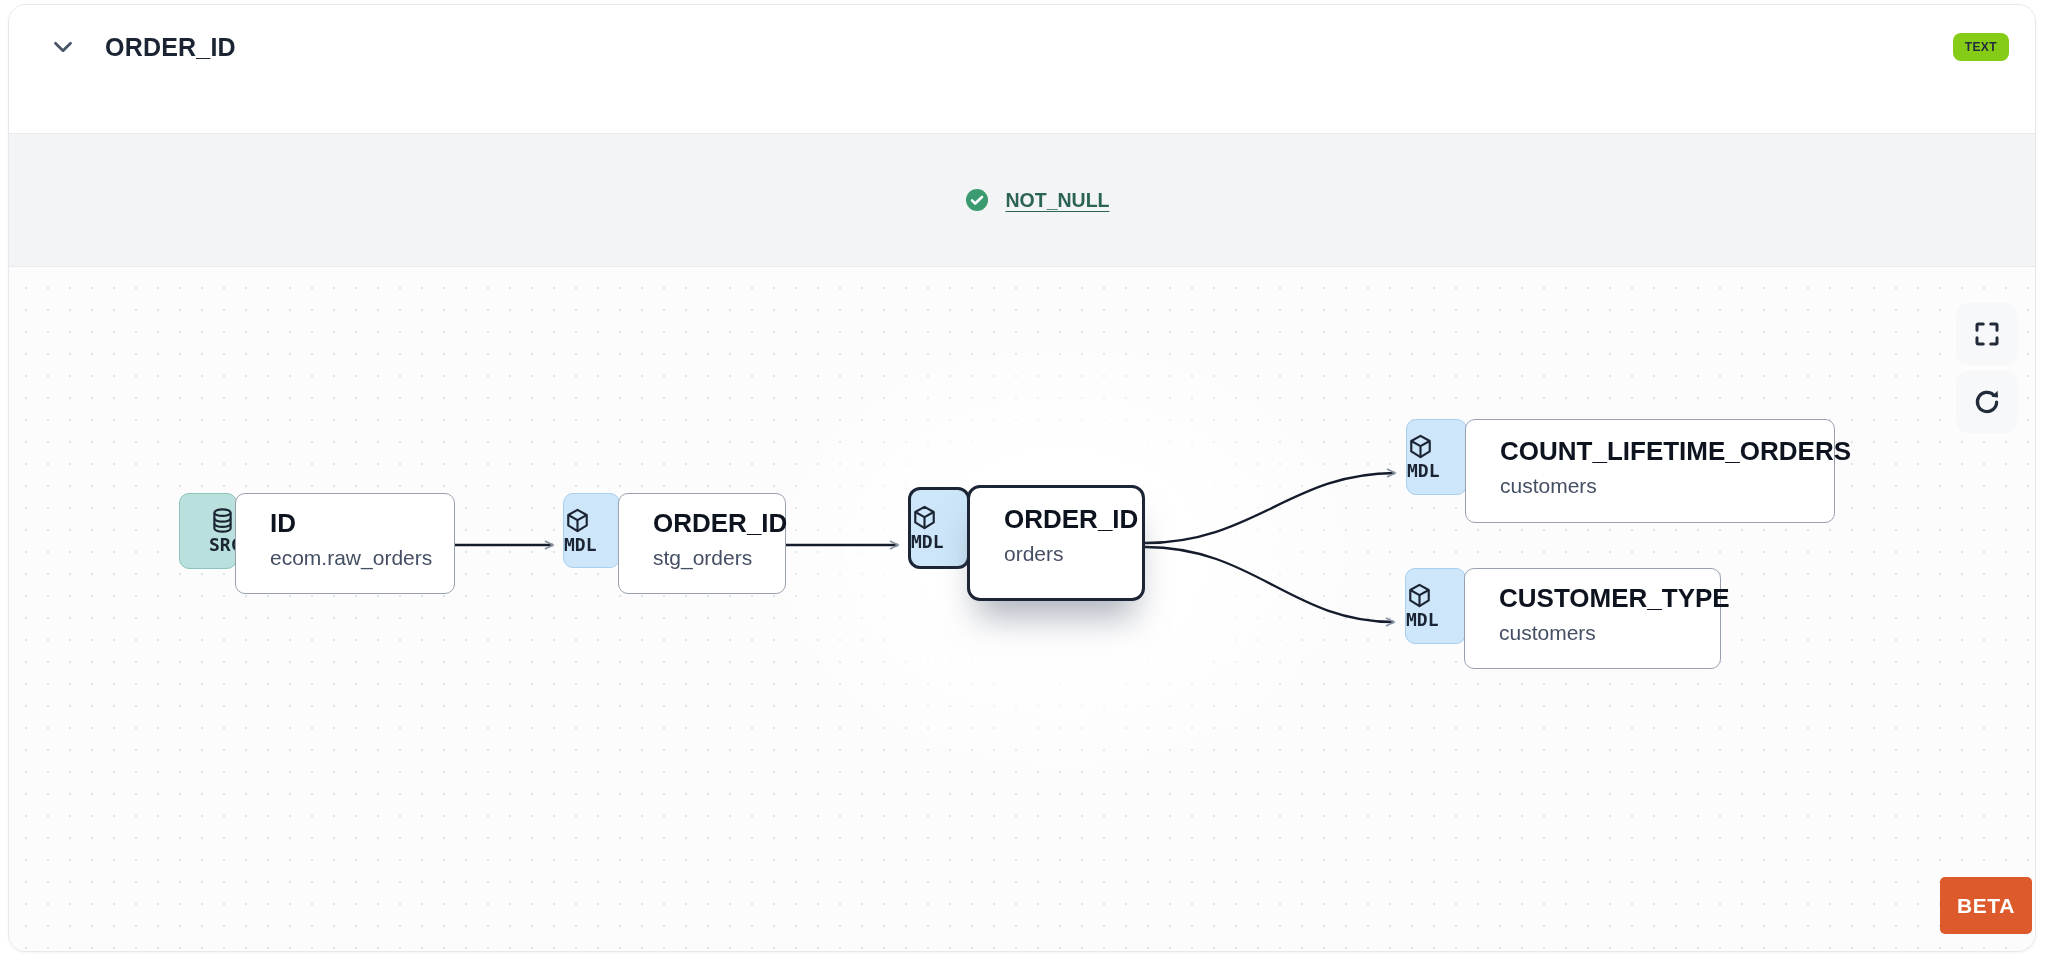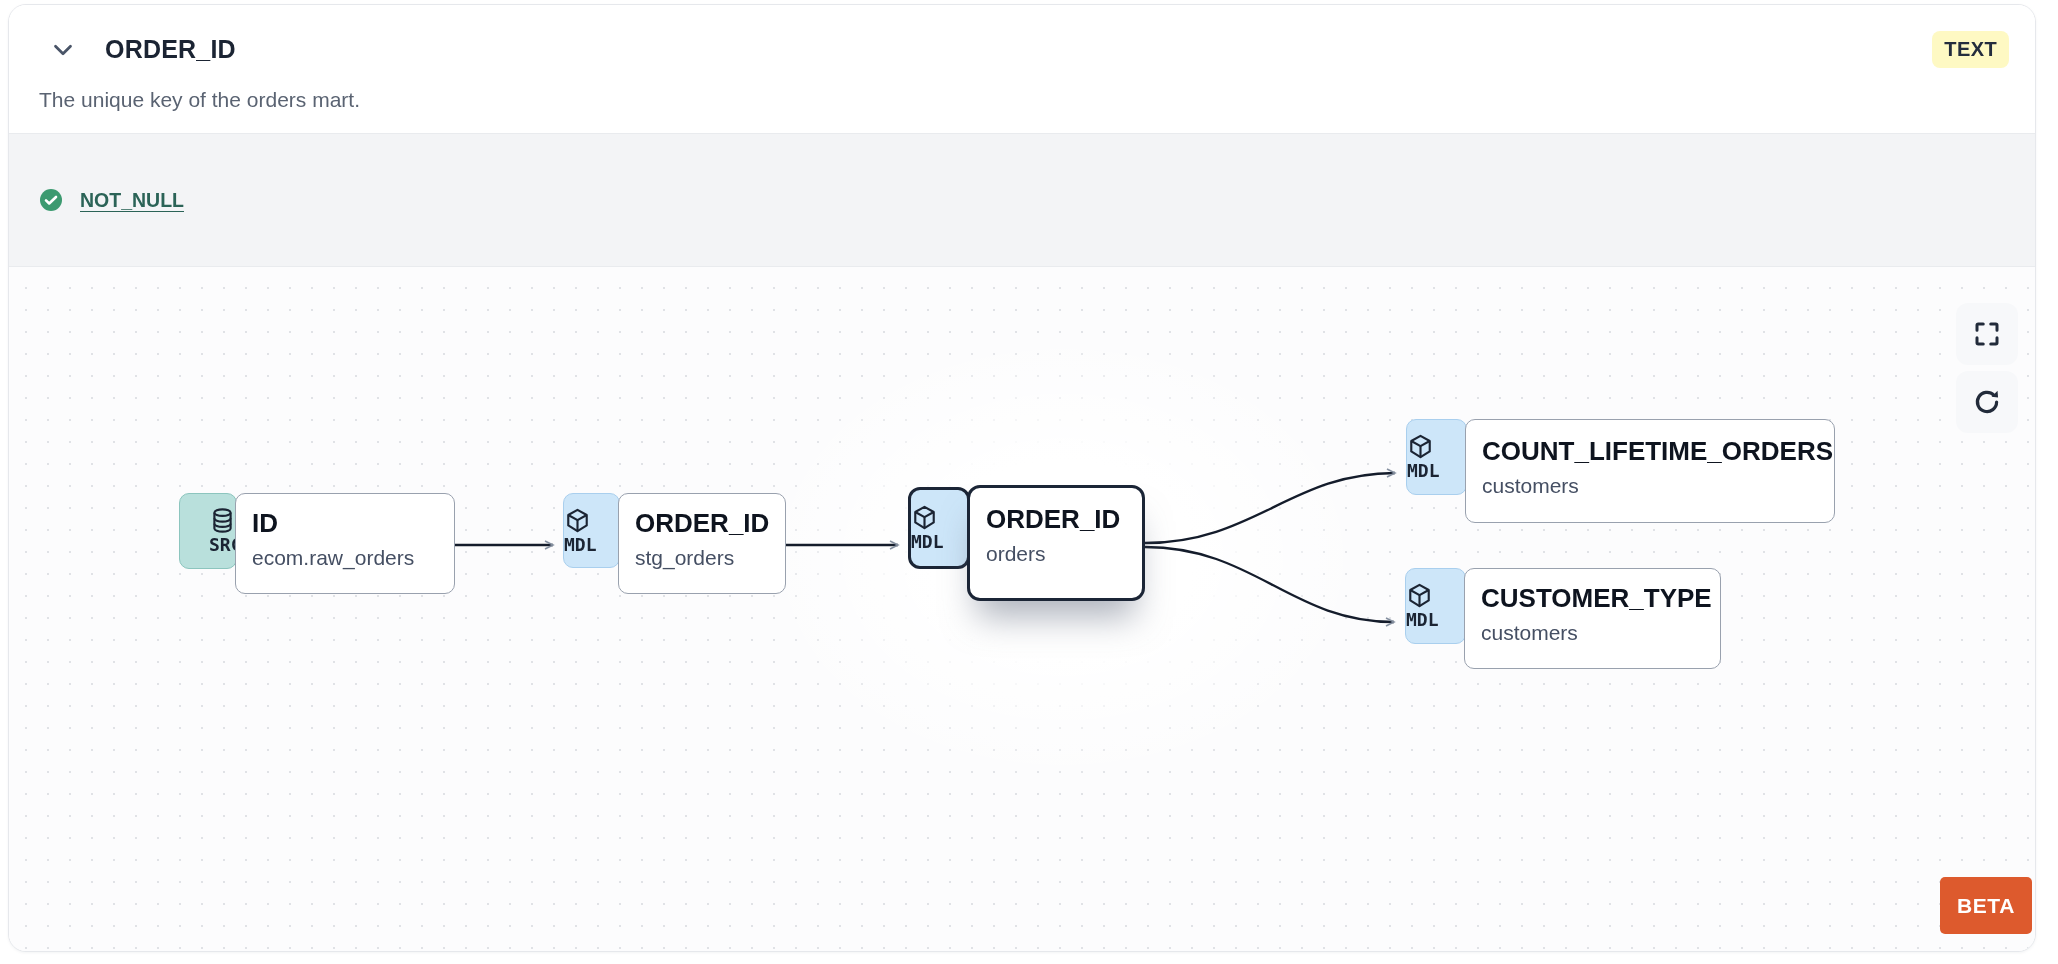--- a/index.html
+++ b/index.html
@@ -21,33 +21,33 @@
     overflow: hidden;
   }
 
   
   .header { position: relative; height: 128px; background:#fff; }
   .header-row { display:flex; align-items:center; padding: 26px 26px 0 38px; }
   .chevron-btn { width:32px; height:32px; display:flex; align-items:center; justify-content:center; color:#4a5568; cursor:pointer; }
   .page-title { margin-left: 26px; font-size: 25px; font-weight: 600; letter-spacing: .2px; color:#1b2433; }
   .type-badge {
     margin-left:auto;
-    background:#fef9c3; color:#242d3d;
-    font-size:20px; font-weight:700; letter-spacing:.4px;
+    background:#84cc16; color:#242d3d;
+    font-size:12px; font-weight:700; letter-spacing:.4px;
     padding: 7px 12px; border-radius: 8px;
   }
   .description { margin: 20px 0 0 30px; font-size: 21px; color:#5a6372; }
 
   
   .tests {
     height: 134px;
     background: #f3f4f6;
     border-top: 1px solid #e9ebee;
     border-bottom: 1px solid #e9ebee;
-    display:flex; flex-direction:column; justify-content:center;
+    display:flex; flex-direction:row; justify-content:center;
     gap: 32px; padding-left: 30px;
   }
   .test-row { display:flex; align-items:center; gap: 17px; }
   .check-icon { width:24px; height:24px; flex:0 0 auto; }
   .test-link {
     font-size: 19.5px; font-weight: 700;
     color: #2b6357; text-decoration: underline; text-underline-offset: 4px;
     cursor: pointer;
   }
 
@@ -78,21 +78,21 @@
   .nbadge svg { display:block; }
   .nbadge .blabel {
     font-family: "DejaVu Sans Mono", monospace;
     font-size: 18px; font-weight: 600; color:#1b2433; line-height: 1.1;
   }
   .badge-mdl { background:#cde6f9; border:1px solid #a9cfee; }
   .badge-src { background:#b9e0dc; border:1px solid #8cc5be; }
   .nbody {
     position:absolute; background:#ffffff;
     border:1px solid #99a1ae; border-radius: 10px;
-    padding: 15px 19px 0 16px; z-index: 3;
+    padding: 15px 19px 0 34px; z-index: 3;
   }
   .ntitle { font-size: 26px; font-weight: 600; color:#0e141f; white-space:nowrap; line-height:1.15; }
   .nsub   { font-size: 21px; color:#454f63; margin-top: 7px; white-space:nowrap; }
 
   .n0 { left:170px; top:226px; }
   .n0 .nbadge { width:58px;  height:76px;padding-left:29px; }
   .n0 .nbody  { left:56px;  top:0;  width:220px; height:101px; }
 
   .n1 { left:554px; top:226px; }
   .n1 .nbadge { width:57px;  height:75px; }
@@ -141,21 +141,20 @@
   <div class="header">
     <div class="header-row">
       <div class="chevron-btn">
         <svg width="30" height="30" viewBox="0 0 24 24" fill="none" stroke="currentColor" stroke-width="2.2" stroke-linecap="round" stroke-linejoin="round">
             <polyline points="6 9 12 15 18 9"></polyline>
           </svg>
       </div>
       <div class="page-title">ORDER_ID</div>
       <div class="type-badge">TEXT</div>
     </div>
-    <div class="description">The unique key of the orders mart.</div>
   </div>
 
   <div class="tests">
     <div class="test-row">
       <svg class="check-icon" viewBox="0 0 24 24">
         <circle cx="12" cy="12" r="11" fill="#3c9a70"></circle>
         <path d="M7 12.3l3.2 3.2L17 9" fill="none" stroke="#ffffff" stroke-width="2.6" stroke-linecap="round" stroke-linejoin="round"></path>
       </svg>
       <a class="test-link">NOT_NULL</a>
     </div>

